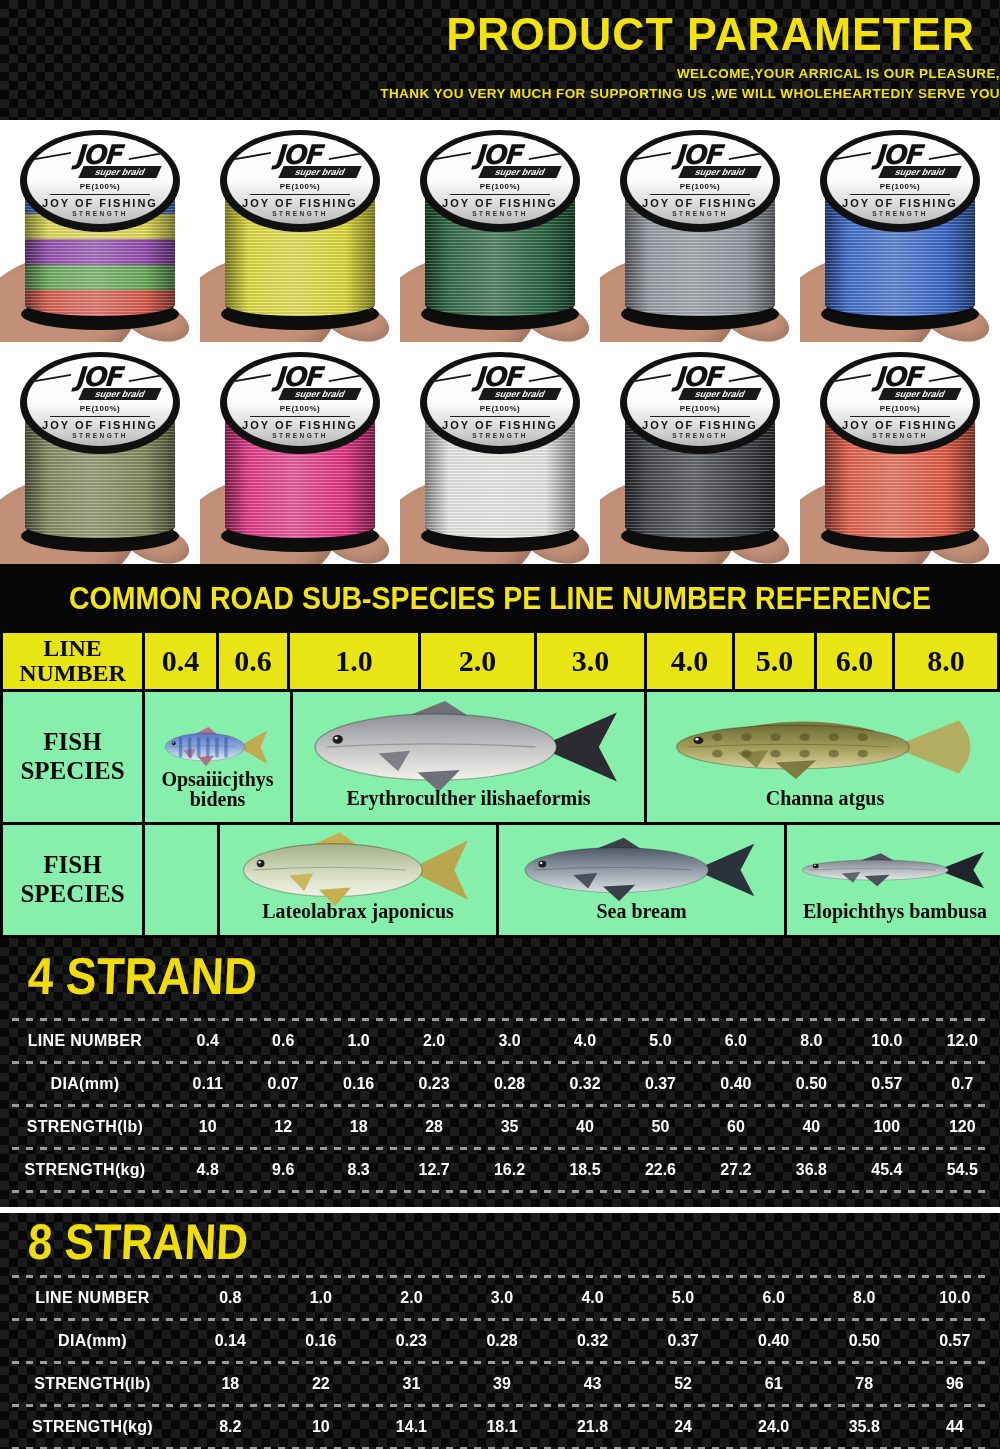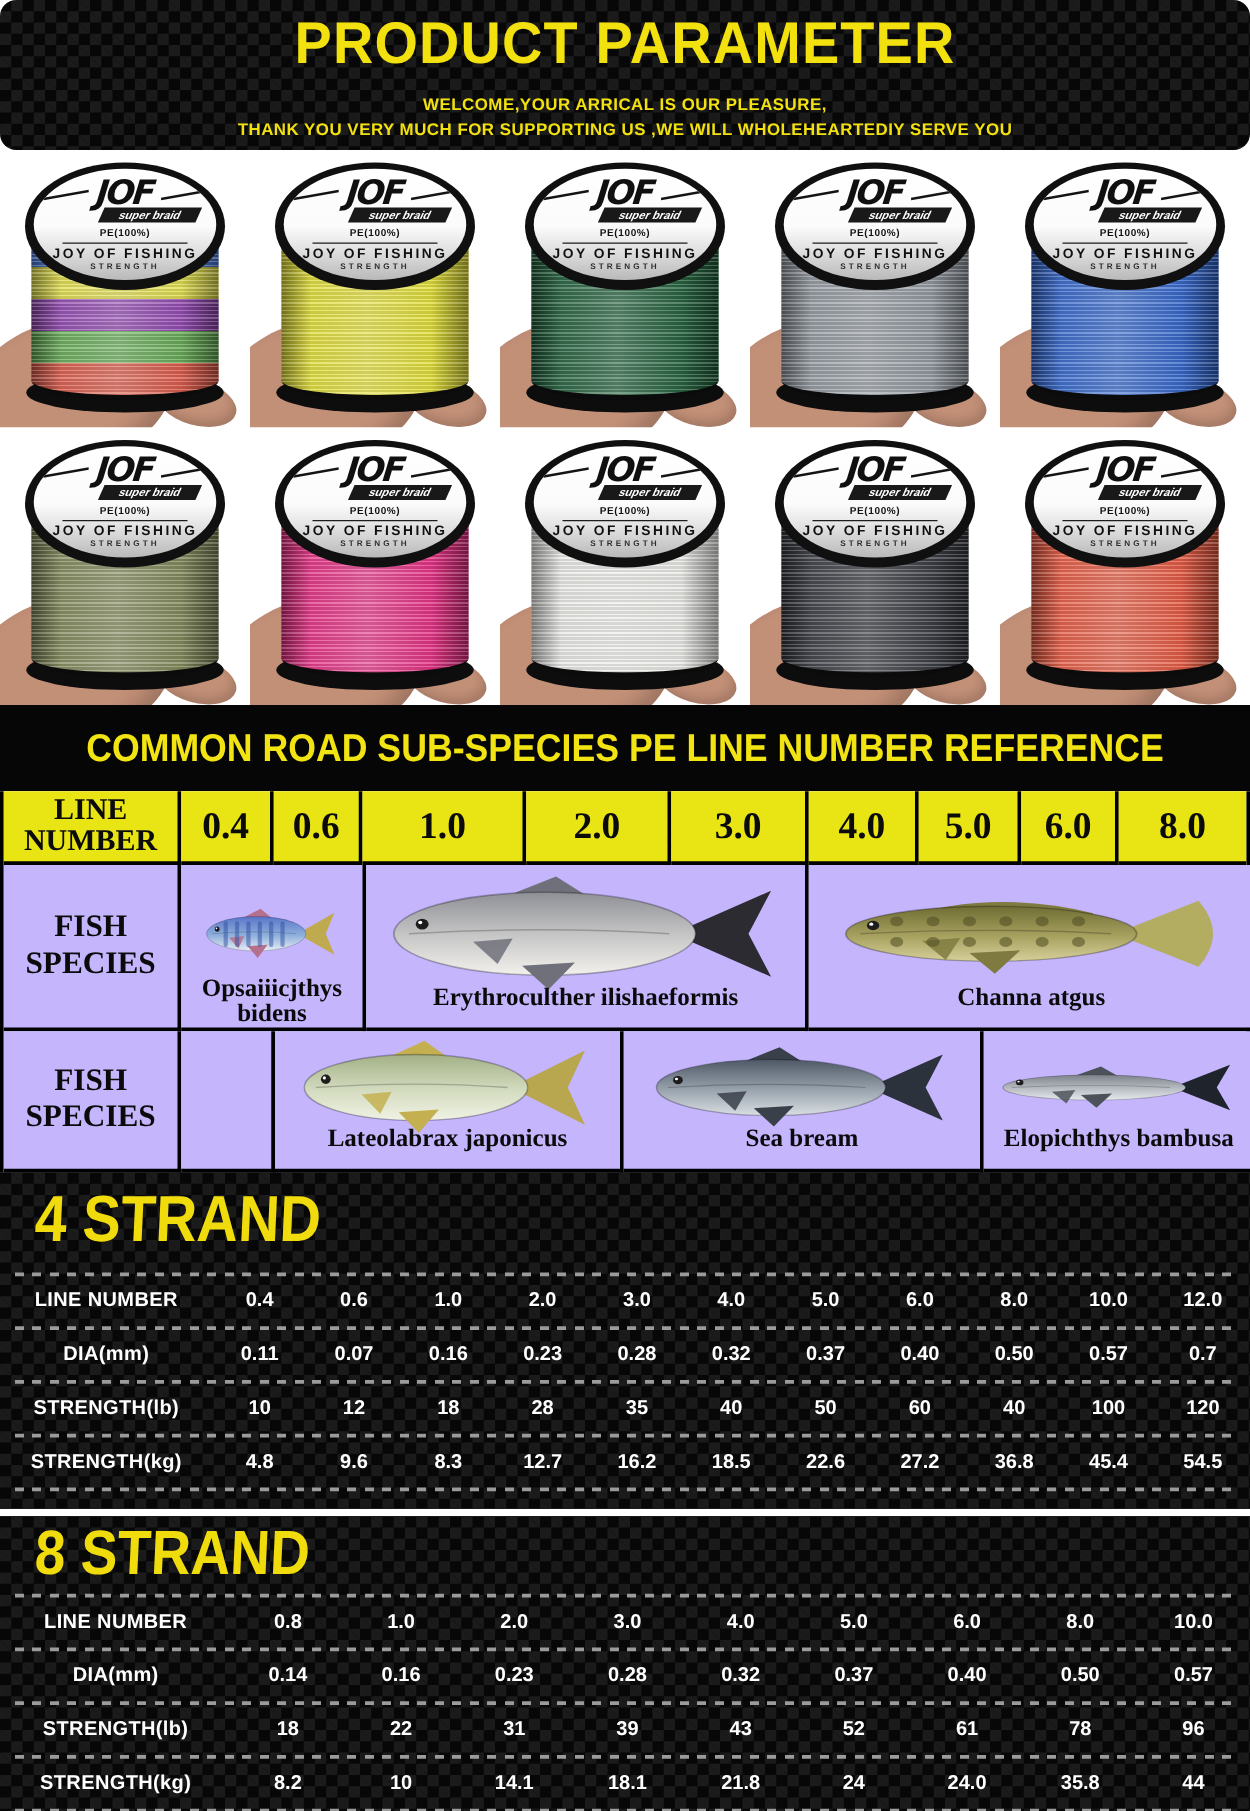--- a/index.html
+++ b/index.html
@@ -7,24 +7,24 @@
         font-family:"Liberation Sans",sans-serif;}
   .carbon{
     background-color:#0c0c0c;
     background-image:
       linear-gradient(45deg,#1b1b1b 25%,transparent 25%,transparent 75%,#1b1b1b 75%),
       linear-gradient(45deg,#1b1b1b 25%,#070707 25%,#070707 75%,#1b1b1b 75%);
     background-size:18px 18px;
     background-position:0 0,9px 9px;
   }
   
-  .header{height:120px;text-align:center;border-radius:13px;}
+  .header{height:120px;text-align:right;}
   .header .title{padding-top:8px;font-size:47px;font-weight:900;color:#f2e10e;
       letter-spacing:1px;line-height:52px;transform:scaleX(.95);transform-origin:center;}
-  .header .sub1{margin-top:16px;font-size:13.5px;font-weight:800;color:#f2e10e;letter-spacing:.4px;}
+  .header .sub1{margin-top:6px;font-size:13.5px;font-weight:800;color:#f2e10e;letter-spacing:.4px;}
   .header .sub2{margin-top:5px;font-size:13.5px;font-weight:800;color:#f2e10e;letter-spacing:.4px;}
   
   .spools{height:444px;background:#fff;}
   .spool-row{display:flex;height:222px;}
   .spool-cell{position:relative;width:200px;height:222px;background:#fff;overflow:hidden;}
   .hand{position:absolute;bottom:-26px;left:-24px;width:160px;height:112px;background:#c28f77;
         border-radius:48% 52% 42% 50%;transform:rotate(-14deg);
         box-shadow:inset -8px -6px 14px rgba(0,0,0,.18);}
   .thumb{position:absolute;bottom:2px;right:10px;width:66px;height:36px;background:#c28f77;
         border-radius:50%;transform:rotate(16deg);box-shadow:inset -4px -4px 8px rgba(0,0,0,.15);}
@@ -48,36 +48,36 @@
   .joy{font-size:11px;font-weight:800;letter-spacing:2px;}
   .strg{margin-top:1px;font-size:6.5px;font-weight:600;letter-spacing:2.5px;color:#2e2e2e;}
   
   .banner{height:69px;background:#060606;text-align:center;}
   .banner span{display:inline-block;font-size:31px;font-weight:900;color:#f2e412;line-height:69px;
        letter-spacing:0;transform:scaleX(.92);}
   
   .ref{background:#fff;border-left:3px solid #000;border-right:3px solid #000;width:1000px;box-sizing:border-box;}
   .grid{display:grid;}
   .gcell{border-right:3px solid #000;border-bottom:3px solid #000;box-sizing:border-box;
-       position:relative;overflow:hidden;background:#c4b5fd;}
+       position:relative;overflow:hidden;background:#86efac;}
   .gcell:last-child{border-right:none;}
   .line-row{grid-template-columns:142px 74px 71px 131px 116px 110px 88px 82px 78px 102px;height:59px;}
   .line-row .gcell{background:#e9e414;display:flex;align-items:center;justify-content:center;
        font-family:"Liberation Serif",serif;font-weight:700;color:#0b0b0b;}
   .line-head{font-size:24px;line-height:1.06;text-align:center;}
   .line-num{font-size:30px;}
   .fish-row1{grid-template-columns:142px 148px 354px 356px;height:133px;}
   .fish-row2{grid-template-columns:142px 75px 279px 288px 216px;height:113px;}
   .fish-head{display:flex;align-items:center;justify-content:center;text-align:center;
        font-family:"Liberation Serif",serif;font-weight:700;font-size:25px;line-height:1.15;color:#0b0b0b;}
   .fish-cell{display:flex;flex-direction:column;align-items:center;justify-content:center;}
   .fish-cell svg{display:block;margin-top:2px;}
   .fish-label{position:absolute;left:0;right:0;bottom:14px;text-align:center;
        font-family:"Liberation Serif",serif;font-weight:700;font-size:20px;line-height:1.0;color:#0b0b0b;}
-  .fish-label.two{bottom:1px;}
+  .fish-label.two{bottom:13px;}
   
   .strand{position:relative;}
   #strand4{height:269px;}
   #strand8{height:236px;}
   .strand-title{display:inline-block;margin:10px 0 14px 28px;font-size:52px;line-height:56px;
        font-weight:900;color:#f0dc0c;letter-spacing:0;transform:scaleX(.88) skewX(-3deg);transform-origin:left;}
   #strand8 .strand-title{margin:4px 0 8px 28px;font-size:50px;line-height:50px;}
   .dash{height:3px;margin:0 12px;
        background-image:repeating-linear-gradient(90deg,#9b9b9b 0 7px,transparent 7px 14px);}
   .srow{display:flex;align-items:center;height:40px;}

